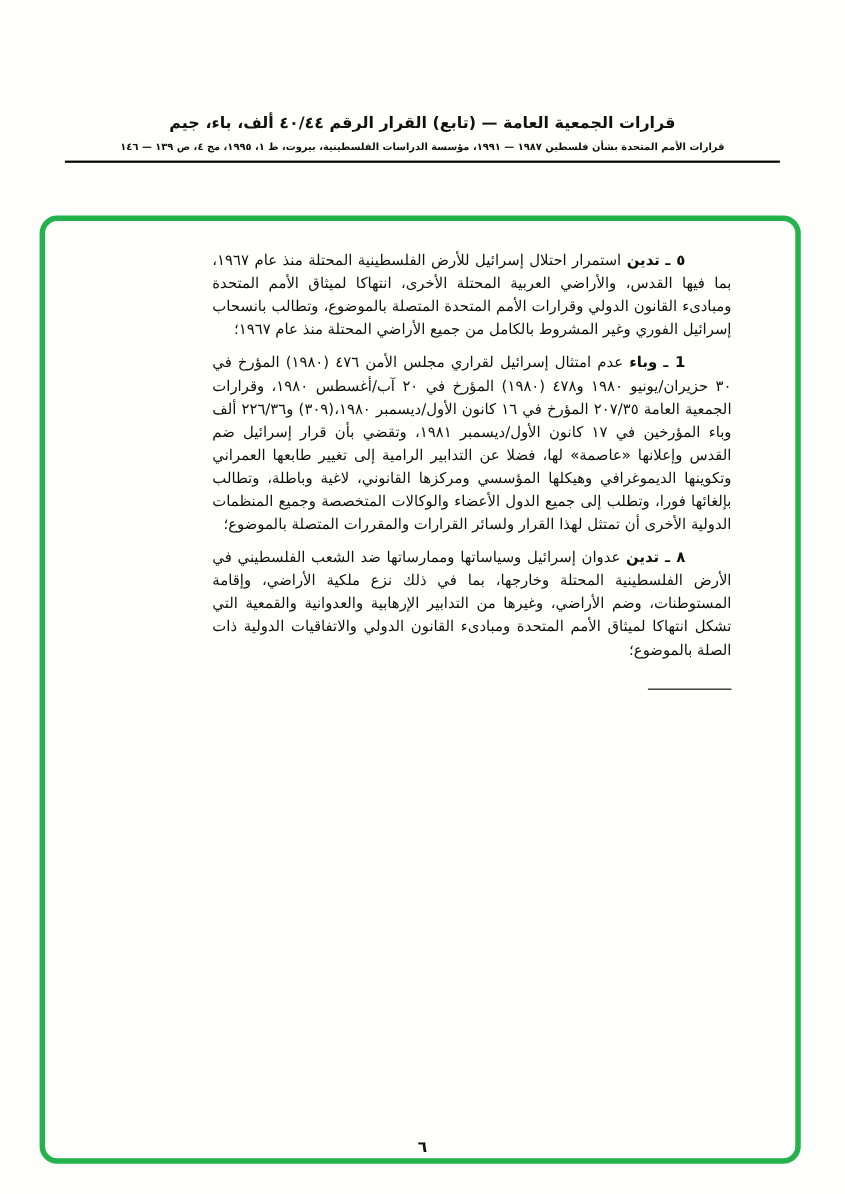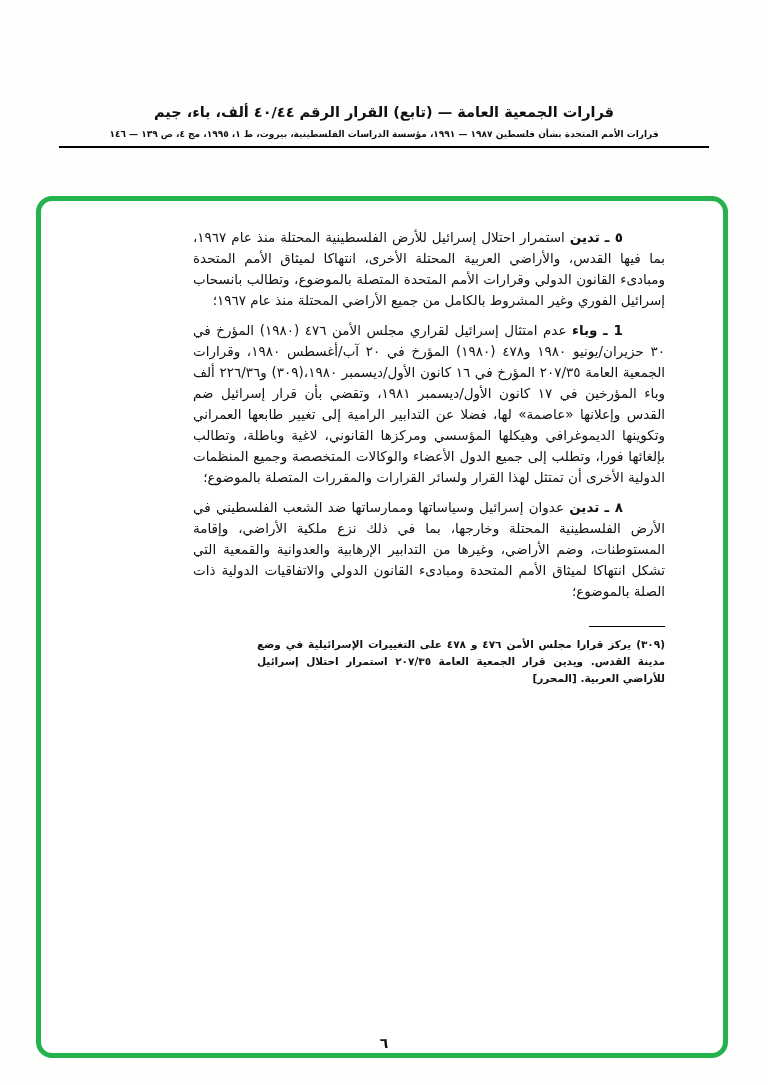--- a/index.html
+++ b/index.html
@@ -101,21 +101,20 @@
       </p>
 
       <p class="para">
         <span class="marker">٨ ـ</span>
         <span class="lead">تدين</span>
         <span class="ptext">عدوان إسرائيل وسياساتها وممارساتها ضد الشعب الفلسطيني في الأرض الفلسطينية المحتلة وخارجها، بما في ذلك نزع ملكية الأراضي، وإقامة المستوطنات، وضم الأراضي، وغيرها من التدابير الإرهابية والعدوانية والقمعية التي تشكل انتهاكا لميثاق الأمم المتحدة ومبادىء القانون الدولي والاتفاقيات الدولية ذات الصلة بالموضوع؛</span>
       </p>
 
       <div class="footnote">
         <div class="footnote-rule"></div>
-        <div class="footnote-text" lang="ar" dir="rtl">(٣٠٩) يركز قرارا مجلس الأمن ٤٧٦ و ٤٧٨ على التغييرات الإسرائيلية في وضع مدينة القدس. ويدين قرار الجمعية العامة ٢٠٧/٣٥ استمرار احتلال إسرائيل للأراضي العربية. [المحرر]</div>
       </div>
 
     </div>
   </div>
 
   <div class="page-number">٦</div>
 
 </div>
 
 </body></html>

